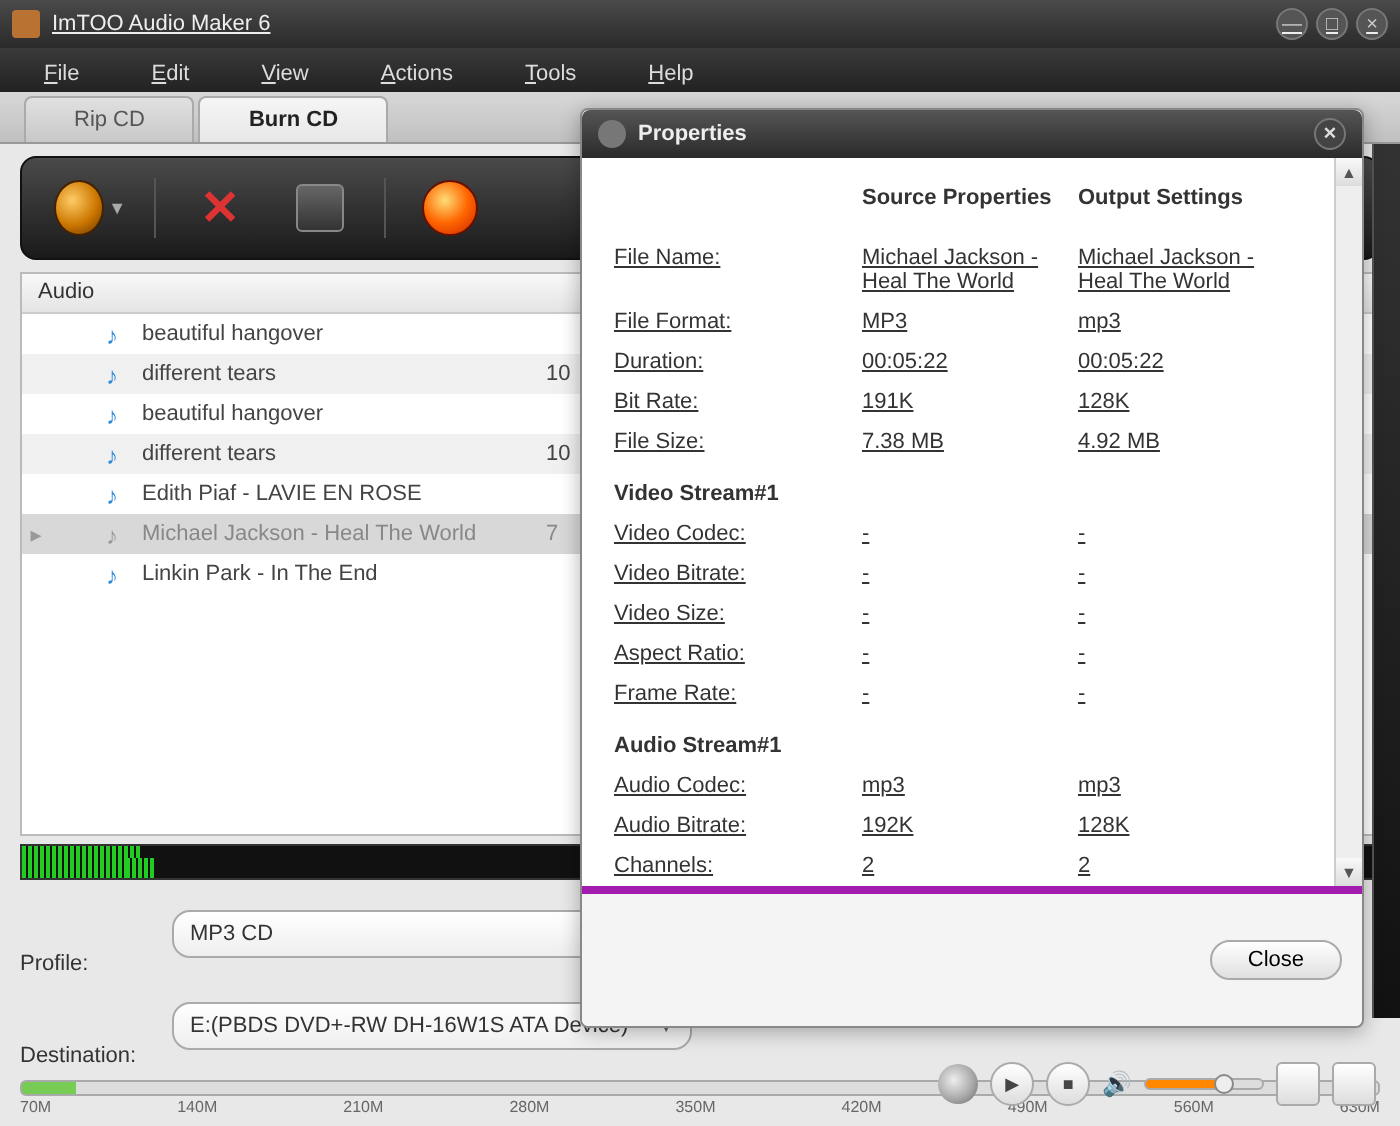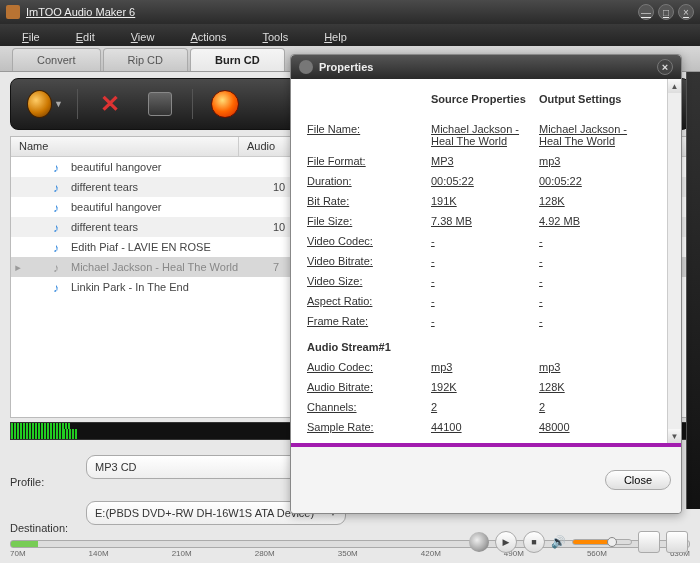--- a/index.html
+++ b/index.html
@@ -112,21 +112,20 @@
 <div class="menubar" id="menubar">
     <div class="menu-item">File</div>
     <div class="menu-item">Edit</div>
     <div class="menu-item">View</div>
     <div class="menu-item">Actions</div>
     <div class="menu-item">Tools</div>
     <div class="menu-item">Help</div>
   </div>
 
 <div class="tabs" id="tabs">
-    <div class="tab">Convert</div>
     <div class="tab">Rip CD</div>
     <div class="tab active">Burn CD</div>
   </div>
 
 <div class="toolbar">
   <div class="tool-btn">
     <div class="tool-disc"></div>
     <span class="tool-chevron">▼</span>
   </div>
   <div class="tool-sep"></div>
@@ -137,21 +136,20 @@
       <div class="tool-box"></div>
     </div>
   <div class="tool-sep"></div>
   <div class="tool-btn">
       <div class="tool-burn"></div>
     </div>
 </div>
 
 <div class="table-area">
   <div class="table-hdr">
-    <div class="th th-name">Name</div>
     <div class="th th-audio">Audio</div>
   </div>
   <div class="rows" id="rows">
       <div class="row">
         <span class="row-chk"></span>
         <span class="indent"></span>
         <span class="note-icon">♪</span>
         <span class="name">beautiful hangover</span>
         <span class="aud"></span>
       </div>
@@ -283,20 +281,21 @@
           <div class="pcol-lbl">Bit Rate:</div>
           <div class="pcol">191K</div>
           <div class="pcol">128K</div>
         </div>
         <div class="prow">
           <div class="pcol-lbl">File Size:</div>
           <div class="pcol">7.38 MB</div>
           <div class="pcol">4.92 MB</div>
         </div>
       </div>
+    <div class="psection">Video Stream#1</div>
     <div id="video-rows">
         <div class="prow">
           <div class="pcol-lbl">Video Codec:</div>
           <div class="pcol">-</div>
           <div class="pcol">-</div>
         </div>
         <div class="prow">
           <div class="pcol-lbl">Video Bitrate:</div>
           <div class="pcol">-</div>
           <div class="pcol">-</div>

